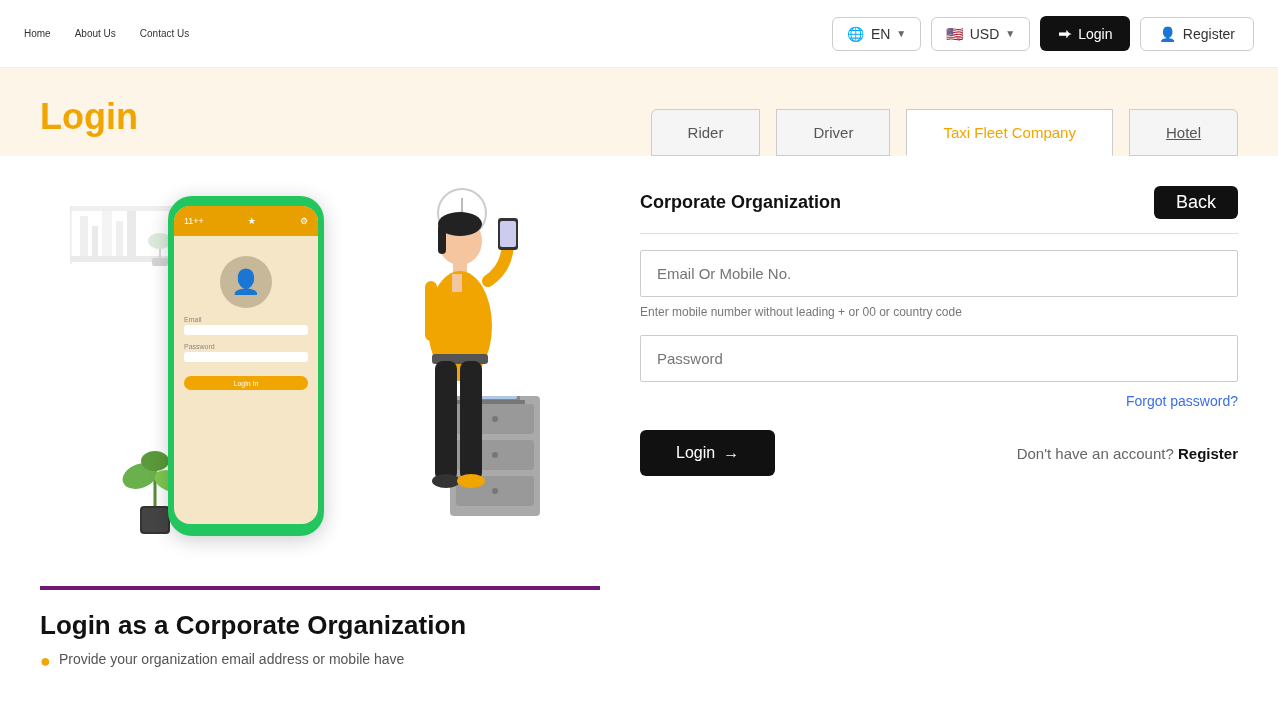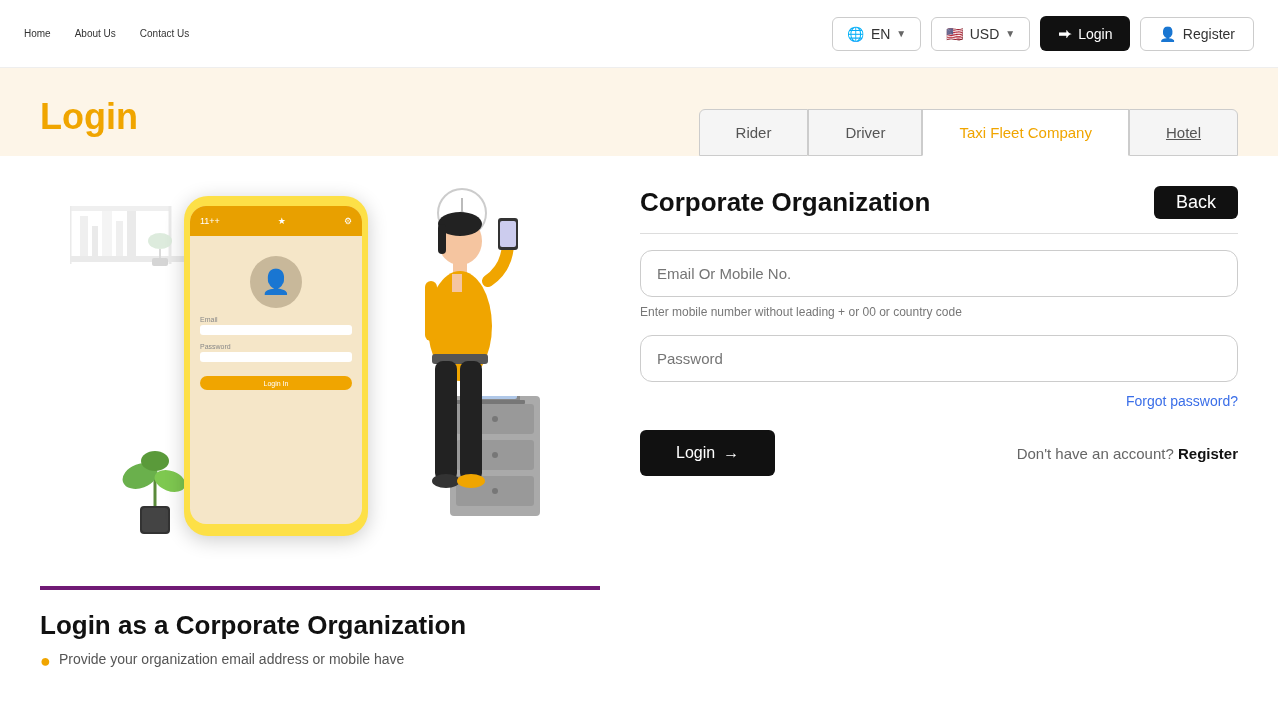--- a/index.html
+++ b/index.html
@@ -94,21 +94,21 @@
     .hero-title {
       font-size: 36px;
       color: #f0a500;
       font-weight: bold;
       margin-bottom: 18px;
     }
 
     
     .tabs {
       display: flex;
-      gap: 0;
+      gap: 16px;
       margin-left: auto;
       width: fit-content;
     }
     .tab {
       padding: 14px 36px;
       border: 1px solid #ccc;
       background: #f5f5f5;
       cursor: pointer;
       font-size: 15px;
       color: #555;
@@ -142,25 +142,25 @@
     .illustration {
       width: 520px;
       height: 400px;
       position: relative;
       margin: 0 auto;
     }
 
     
     .phone {
       position: absolute;
-      left: 124px;
+      left: 108px;
       top: 20px;
-      width: 184px;
+      width: 156px;
       height: 340px;
-      background: #fde047;
+      background: #22c55e;
       border-radius: 24px;
       overflow: hidden;
       box-shadow: 0 4px 20px rgba(0,0,0,0.2);
       z-index: 2;
     }
     .phone-screen {
       margin: 10px 6px;
       background: #f5e6c8;
       border-radius: 16px;
       height: 318px;
@@ -248,37 +248,37 @@
     }
     .form-header {
       display: flex;
       align-items: center;
       justify-content: space-between;
       margin-bottom: 16px;
       border-bottom: 1px solid #ddd;
       padding-bottom: 14px;
     }
     .form-title {
-      font-size: 26px;
+      font-size: 18px;
       font-weight: bold;
       color: #111;
     }
     .back-btn {
       background: #111;
       color: #fff;
       border: none;
       border-radius: 6px;
       padding: 6px 22px;
       font-size: 18px;
       cursor: pointer;
     }
     .input-field {
       width: 100%;
       border: 1px solid #ccc;
-      border-radius: 12px;
+      border-radius: 2px;
       padding: 14px 16px;
       font-size: 15px;
       color: #555;
       outline: none;
       margin-bottom: 4px;
     }
     .hint-text {
       font-size: 12px;
       color: #777;
       margin-bottom: 16px;

